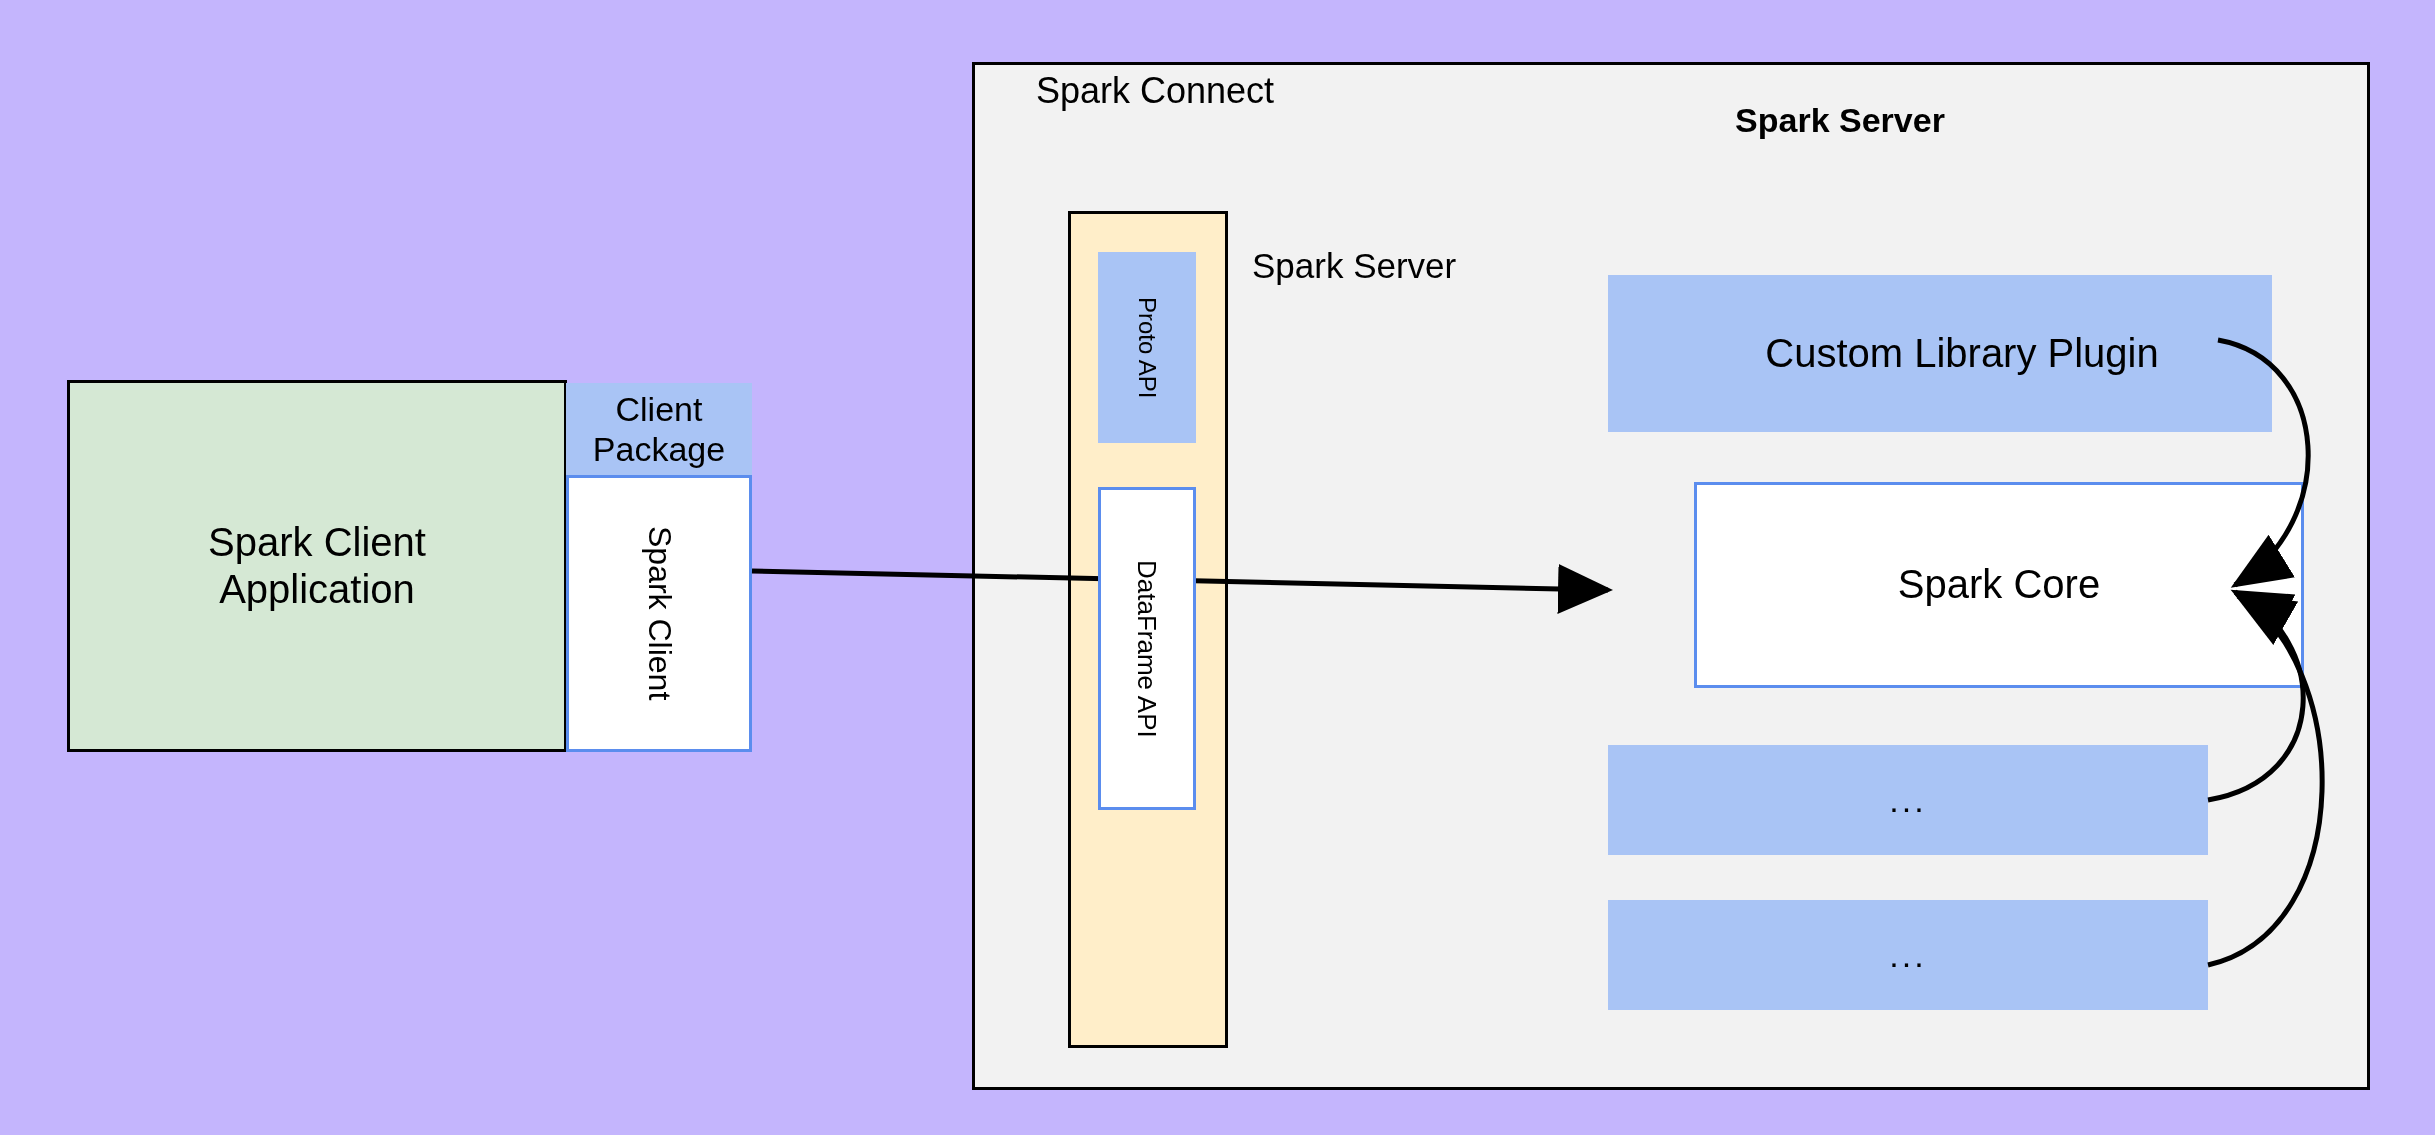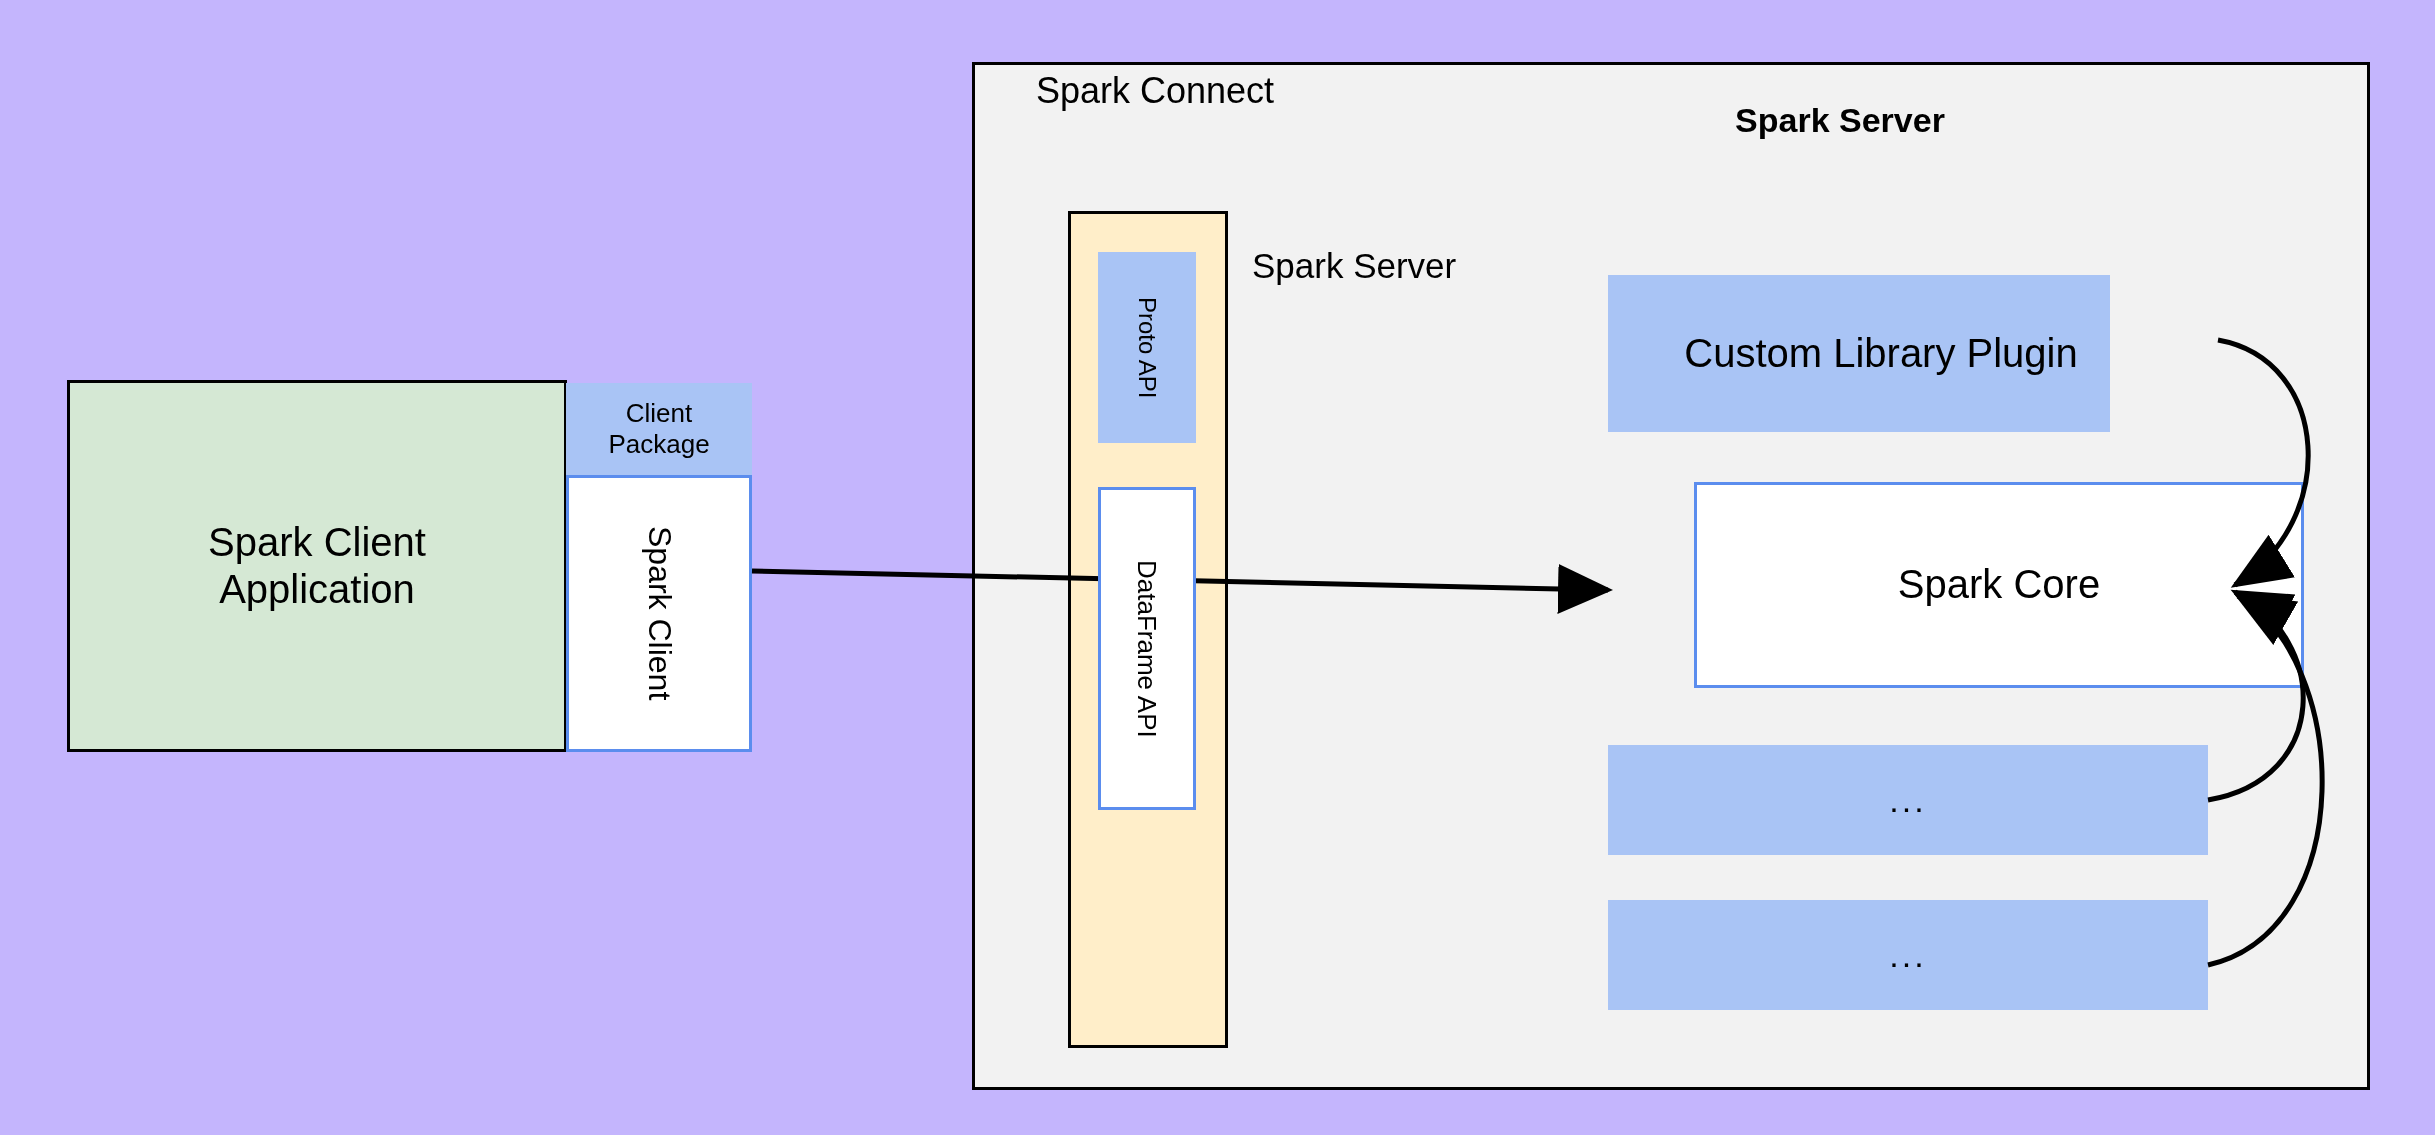--- a/index.html
+++ b/index.html
@@ -43,21 +43,21 @@
     z-index: 2;
   }
 
   #client-package {
     left: 566px;
     top: 383px;
     width: 186px;
     height: 92px;
     background: #a9c4f5;
     border: 2px solid #a9c4f5;
-    font-size: 26px;
+    font-size: 34px;
     z-index: 3;
   }
 
   #spark-client {
     left: 566px;
     top: 475px;
     width: 186px;
     height: 277px;
     background: #ffffff;
     border: 3px solid #5b8dee;
@@ -144,21 +144,21 @@
     white-space: nowrap;
   }
   #proto-api .vtext { font-size: 24px; }
   #dataframe-api .vtext { font-size: 26px; }
   #spark-client .vtext { font-size: 32px; }
 
   
   #custom-library-plugin {
     left: 1608px;
     top: 275px;
-    width: 502px;
+    width: 664px;
     height: 157px;
     background: #a9c4f5;
     font-size: 40px;
     z-index: 5;
     padding-left: 44px;
   }
 
   #spark-core {
     left: 1694px;
     top: 482px;

